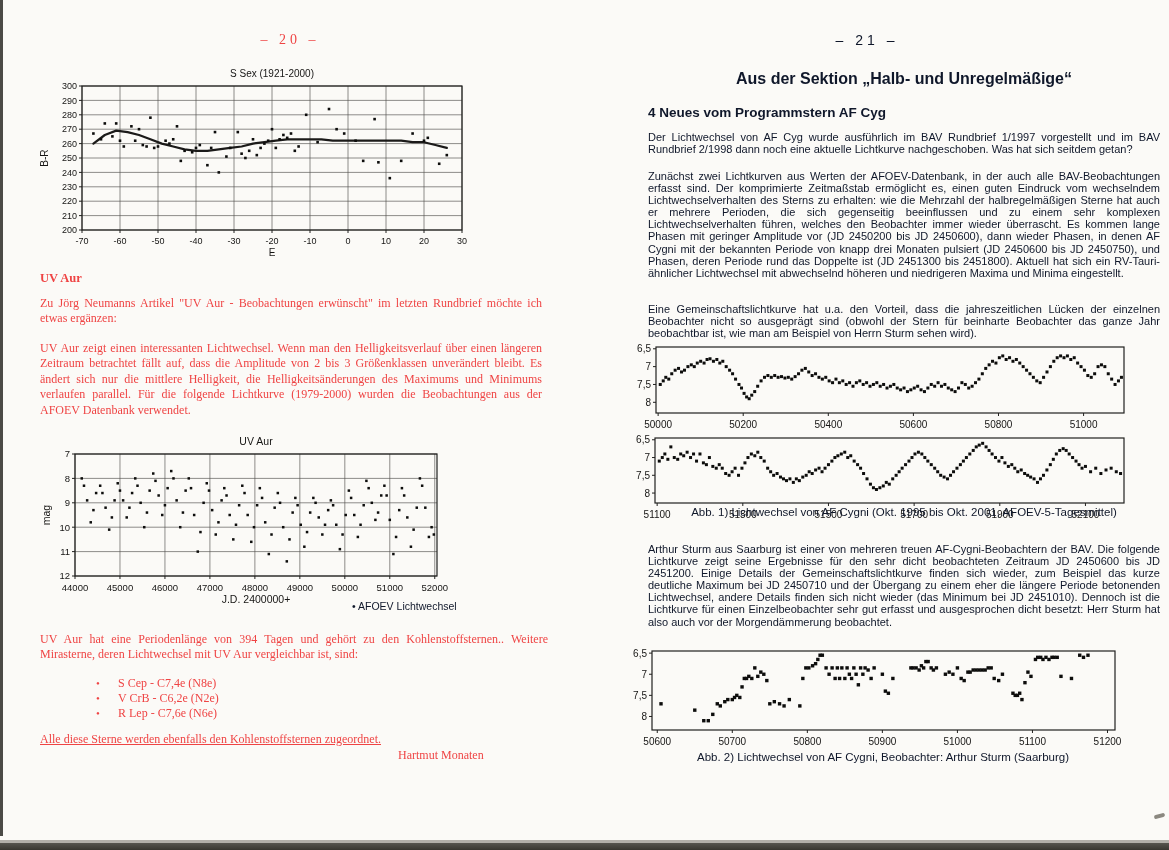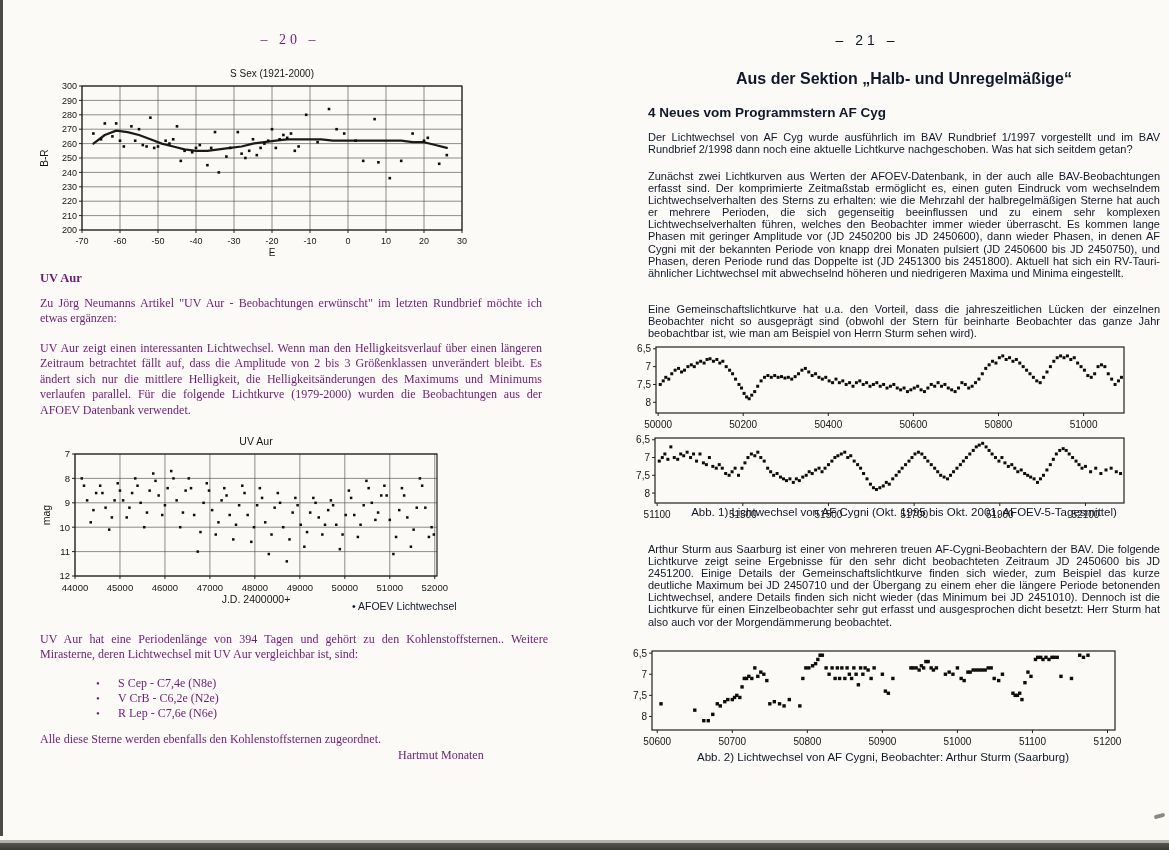--- a/index.html
+++ b/index.html
@@ -1,18 +1,18 @@
 <!DOCTYPE html>
 <html><head>
 <meta charset="utf-8">
 <style>
   html,body{margin:0;padding:0;}
   body{width:1169px;height:850px;position:relative;background:#fbfaf7;overflow:hidden;}
   .abs{position:absolute;}
-  .serif{font-family:"Liberation Serif",serif;color:#701a75;}
+  .serif{font-family:"Liberation Serif",serif;color:#ef4444;}
   .sans{font-family:"Liberation Sans",sans-serif;color:#0f172a;}
   .pageno{font-size:14px;letter-spacing:4px;text-align:center;}
   .h1-right{font-size:16px;font-weight:bold;text-align:center;}
   .h2-right{font-size:13.5px;font-weight:bold;}
   .body-right{font-size:11px;line-height:12.1px;text-align:justify;}
   .body-left{font-size:12px;line-height:15.4px;text-align:justify;}
   .heading-left{font-size:12.5px;font-weight:bold;}
   .caption{font-size:11.5px;text-align:center;}
   .bullets{font-size:12px;}
   .bullet-row{display:flex;align-items:baseline;height:15px;}
@@ -365,21 +365,21 @@
   <div class="bullet-row">
     <span class="bdot">•</span>
     <span>V CrB - C6,2e (N2e)</span>
   </div>
   <div class="bullet-row">
     <span class="bdot">•</span>
     <span>R Lep - C7,6e (N6e)</span>
   </div>
 </div>
 
-<div class="abs serif" style="left:40px;top:732px;width:460px;font-size:12px;">Alle diese Sterne werden ebenfalls den Kohlenstoffsternen zugeordnet.</div>
+<div class="abs serif" style="left:40px;top:732px;width:460px;font-size:12px;text-decoration:underline;">Alle diese Sterne werden ebenfalls den Kohlenstoffsternen zugeordnet.</div>
 <div class="abs serif" style="left:398px;top:748px;width:170px;font-size:12px;">Hartmut Monaten</div>
 
 <div class="abs sans pageno" style="left:802px;top:32px;width:130px;">–  21  –</div>
 
 <div class="abs sans h1-right" style="left:648px;top:70px;width:512px;">Aus der Sektion „Halb- und Unregelmäßige“</div>
 <div class="abs sans h2-right" style="left:648px;top:105px;width:512px;">4  Neues vom Programmstern AF Cyg</div>
 
 <div class="abs sans body-right" style="left:648px;top:131px;width:512px;">Der Lichtwechsel von AF Cyg wurde ausführlich im BAV Rundbrief 1/1997 vorgestellt und im BAV Rundbrief 2/1998 dann noch eine aktuelle Lichtkurve nachgeschoben. Was hat sich seitdem getan?</div>
 <div class="abs sans body-right" style="left:648px;top:170px;width:512px;">Zunächst zwei Lichtkurven aus Werten der AFOEV-Datenbank, in der auch alle BAV-Beobachtungen erfasst sind. Der komprimierte Zeitmaßstab ermöglicht es, einen guten Eindruck vom wechselndem Lichtwechselverhalten des Sterns zu erhalten: wie die Mehrzahl der halbregelmäßigen Sterne hat auch er mehrere Perioden, die sich gegenseitig beeinflussen und zu einem sehr komplexen Lichtwechselverhalten führen, welches den Beobachter immer wieder überrascht. Es kommen lange Phasen mit geringer Amplitude vor (JD 2450200 bis JD 2450600), dann wieder Phasen, in denen AF Cygni mit der bekannten Periode von knapp drei Monaten pulsiert (JD 2450600 bis JD 2450750), und Phasen, deren Periode rund das Doppelte ist (JD 2451300 bis 2451800). Aktuell hat sich ein RV-Tauri-ähnlicher Lichtwechsel mit abwechselnd höheren und niedrigeren Maxima und Minima eingestellt.</div>
 <div class="abs sans body-right" style="left:648px;top:303px;width:512px;">Eine Gemeinschaftslichtkurve hat u.a. den Vorteil, dass die jahreszeitlichen Lücken der einzelnen Beobachter nicht so ausgeprägt sind (obwohl der Stern für beinharte Beobachter das ganze Jahr beobachtbar ist, wie man am Beispiel von Herrn Sturm sehen wird).</div>

